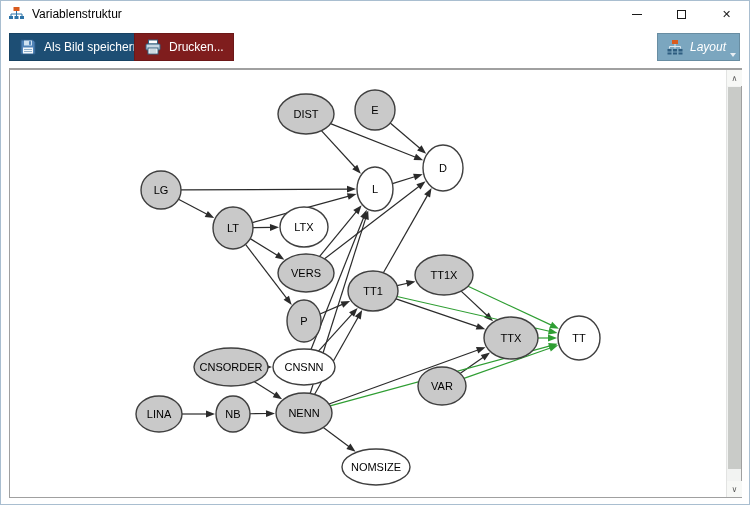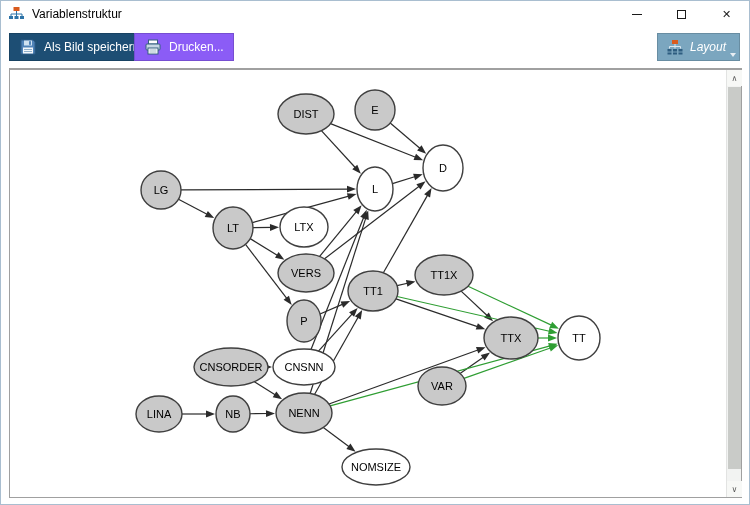--- a/index.html
+++ b/index.html
@@ -125,21 +125,21 @@
     <div class="tb-btn" id="btn-save" style="background: rgb(29, 78, 116);">
       <svg width="18" height="18" viewBox="0 0 18 18">
         <path d="M2 2 h12 l2 2 v12 h-14 z" fill="#4f83b8" stroke="#2c5a86" stroke-width="1"></path>
         <rect x="5" y="2.5" width="8" height="5" fill="#cfe2f1"></rect>
         <rect x="10" y="3.2" width="2" height="3.6" fill="#4f83b8"></rect>
         <rect x="4" y="9.5" width="10" height="6" fill="#f3f7fb"></rect>
         <path d="M5 11.5 h8 M5 13.5 h8" stroke="#8fb0cc" stroke-width="1"></path>
       </svg>
       <span class="tb-label">Als Bild speichern...</span>
     </div>
-    <div class="tb-btn" id="btn-print" style="background: #8b5cf6;">
+    <div class="tb-btn" id="btn-print" style="background: #7f1d1d;">
       <svg width="18" height="18" viewBox="0 0 18 18">
         <rect x="4.5" y="2" width="9" height="4" fill="#ffffff" stroke="#35607f" stroke-width="1"></rect>
         <rect x="2" y="6" width="14" height="6" rx="1" fill="#c7d8e4" stroke="#35607f" stroke-width="1"></rect>
         <rect x="4" y="10" width="10" height="6" fill="#ffffff" stroke="#35607f" stroke-width="1"></rect>
         <path d="M5.5 12 h7 M5.5 14 h7" stroke="#9db4c4" stroke-width="1"></path>
       </svg>
       <span class="tb-label">Drucken...</span>
     </div>
     <div class="tb-btn" id="btn-layout" style="background: rgb(123, 166, 191);">
       <svg width="16" height="15" viewBox="0 0 16 15">

